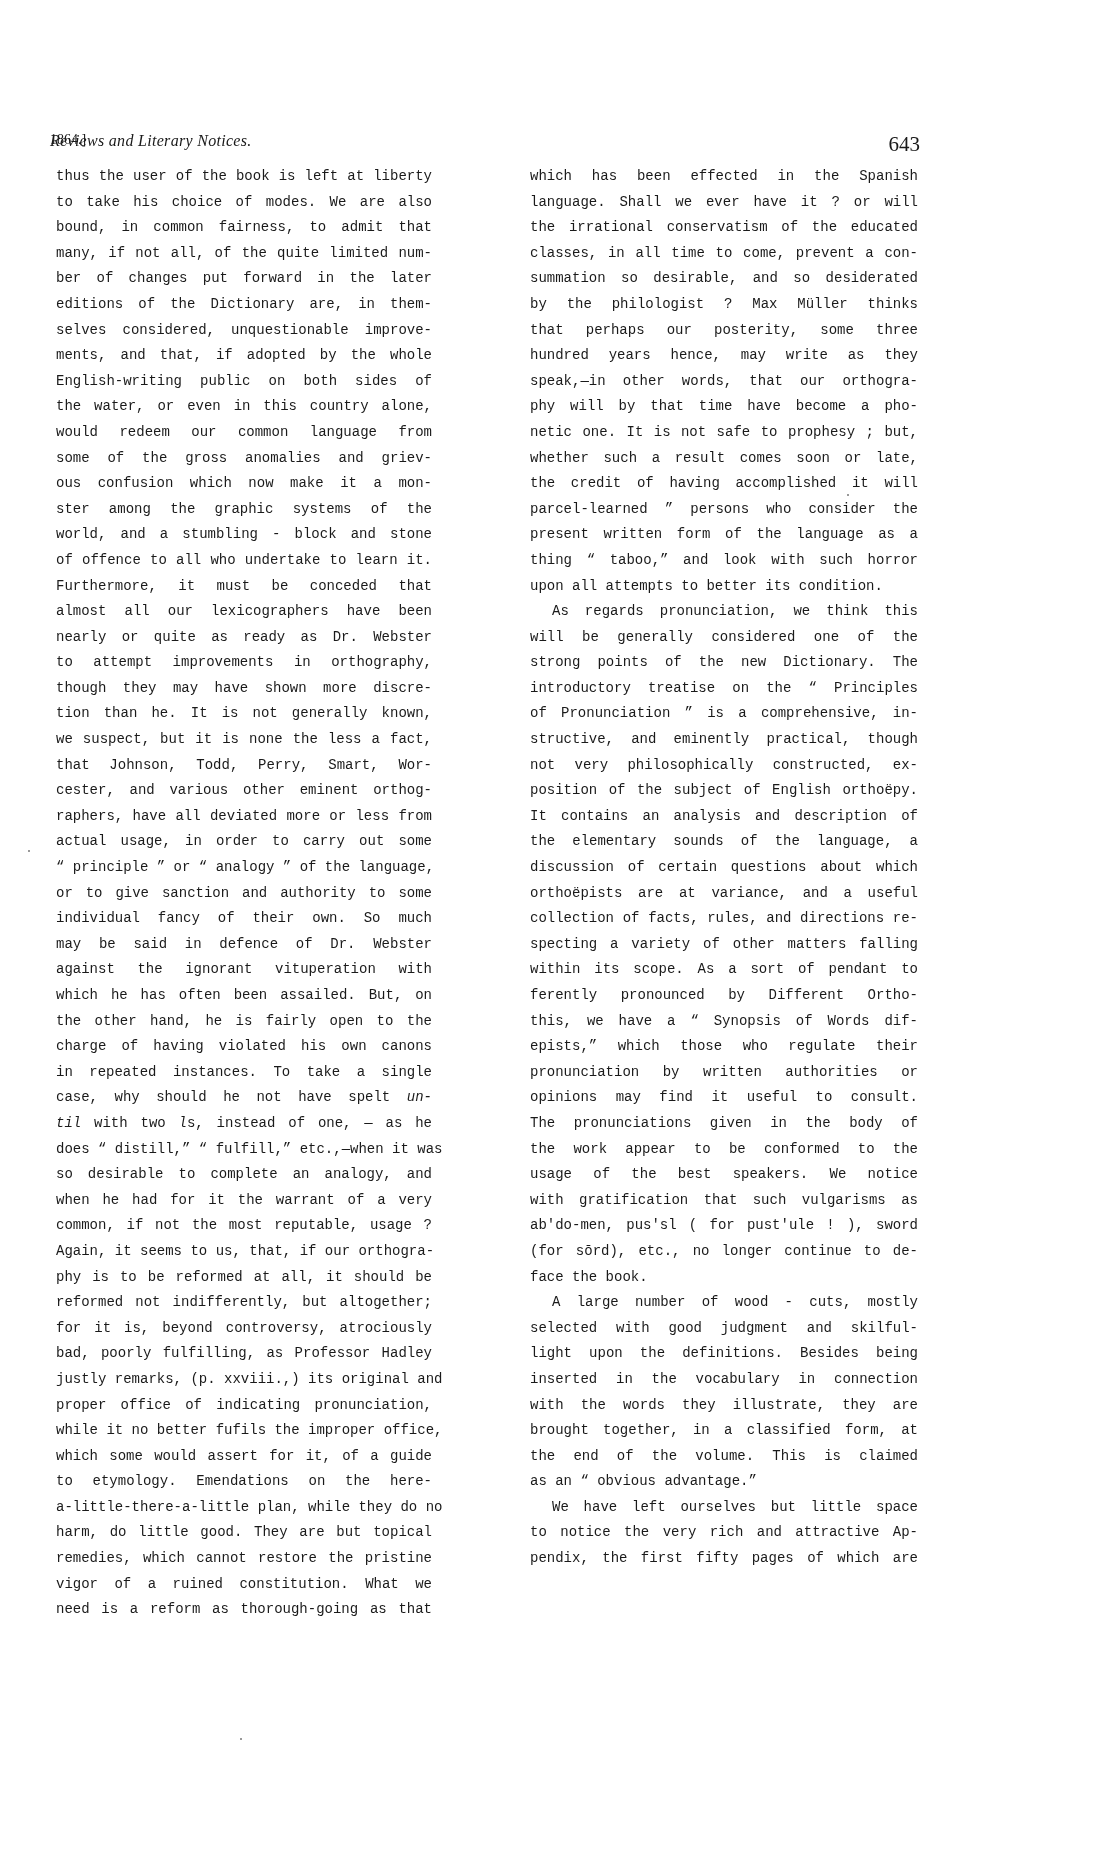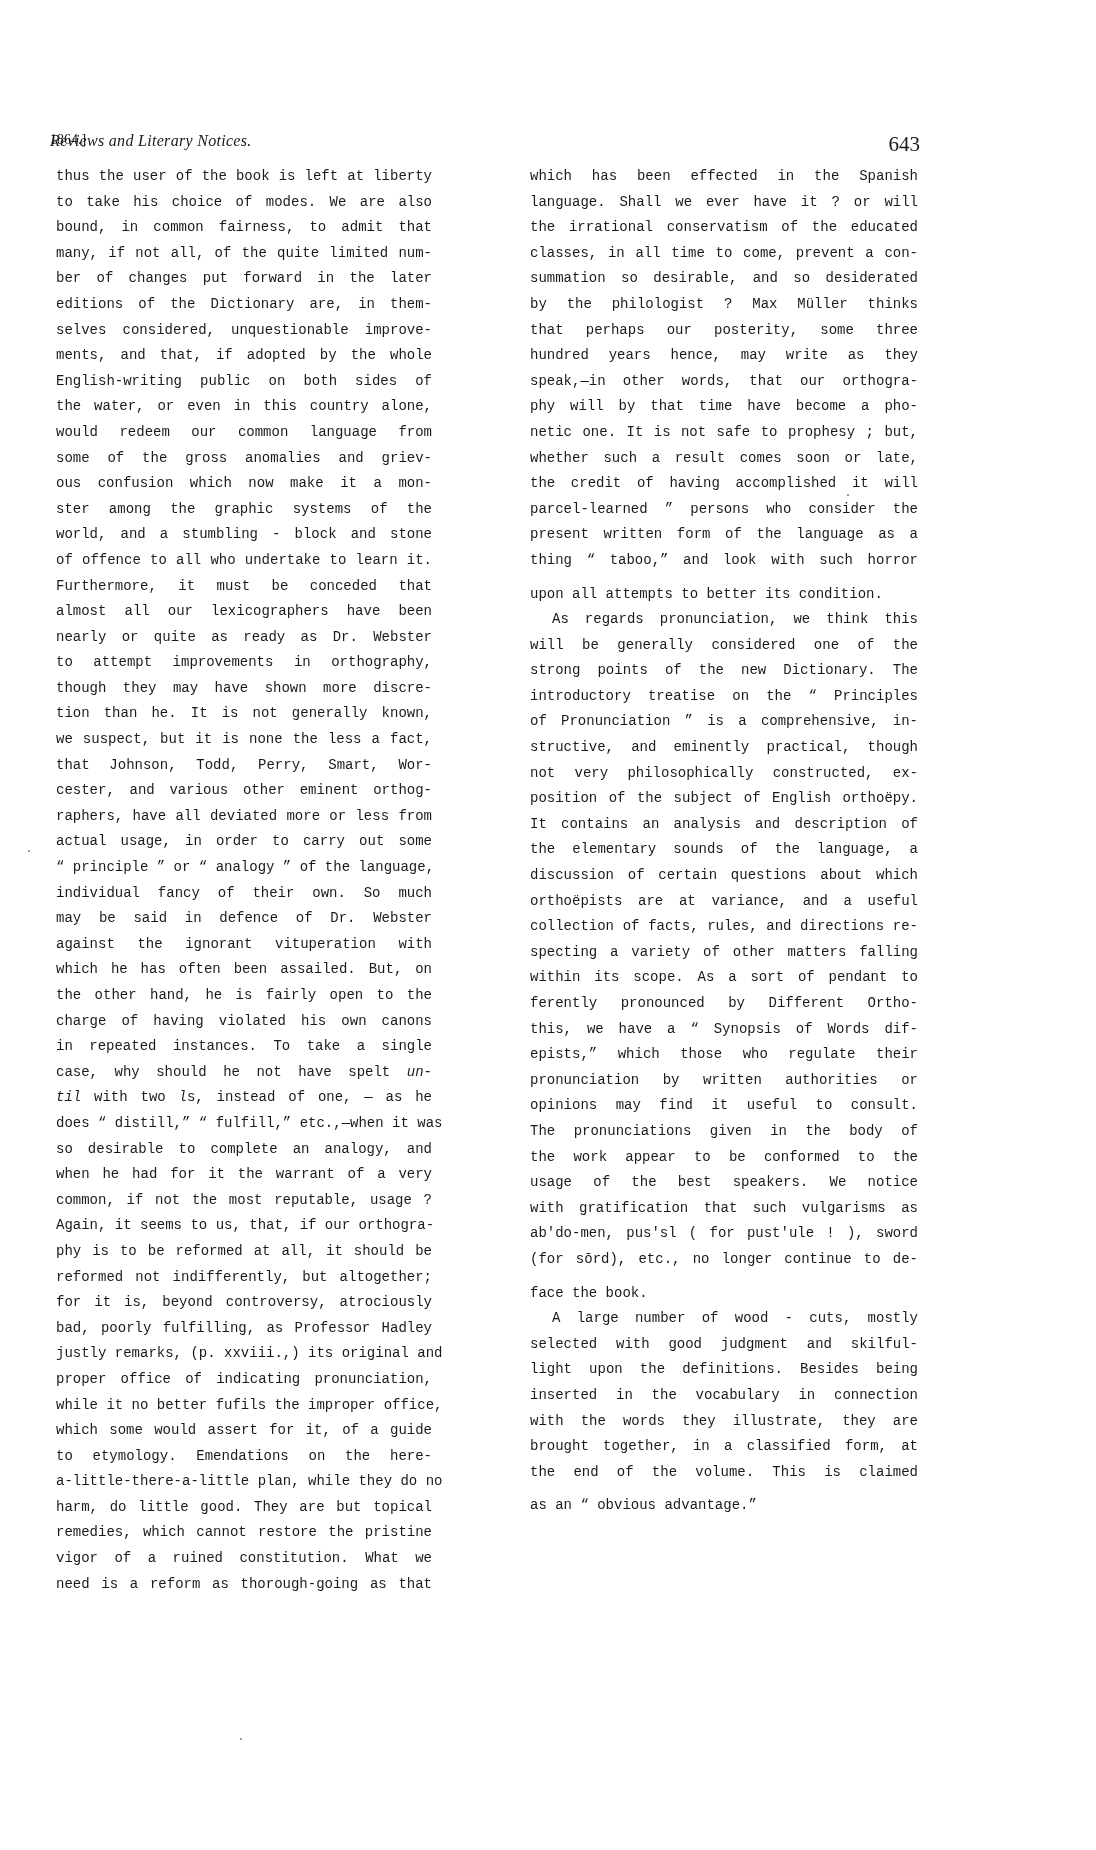--- a/index.html
+++ b/index.html
@@ -7,21 +7,21 @@
          font-family: "Liberation Serif", "DejaVu Serif", serif; color: #1a1a1a; }
   .header { position: absolute; top: 132px; left: 50px; width: 870px; height: 34px; }
   .hdr-left { position: absolute; left: 0; top: 0; font-size: 14px; }
   .hdr-center { position: absolute; left: 0; right: 0; text-align: left; top: 0;
                 font-size: 16px; font-style: italic; letter-spacing: 0.3px; }
   .hdr-right { position: absolute; right: 0; top: 0; font-size: 21px; text-align: center; }
   .col { position: absolute; top: 164px; width: 376px; font-size: 14px; line-height: 25.6px; font-family: Liberation Mono, monospace; }
   .col.left { left: 56px; }
   .col.right { left: 530px; width: 388px; }
   .line { display: block; white-space: nowrap; text-align: justify; text-align-last: justify; height: 25.6px; }
-  .line.last { text-align-last: left; margin-top: 8px; }
+  .line.last { text-align-last: left; }
   .line.indent { padding-left: 22px; }
   .speck { position: absolute; width: 2px; height: 2px; background: #777; border-radius: 50%; }
 </style>
 </head>
 <body>
 
 <div class="header">
   <span class="hdr-left">1864.]</span>
   <span class="hdr-center">Reviews and Literary Notices.</span>
   <span class="hdr-right">643</span>
@@ -49,20 +49,21 @@
     <span class="line">nearly or quite as ready as Dr. Webster</span>
     <span class="line">to attempt improvements in orthography,</span>
     <span class="line">though they may have shown more discre-</span>
     <span class="line">tion than he.  It is not generally known,</span>
     <span class="line">we suspect, but it is none the less a fact,</span>
     <span class="line">that Johnson, Todd, Perry, Smart, Wor-</span>
     <span class="line">cester, and various other eminent orthog-</span>
     <span class="line">raphers, have all deviated more or less from</span>
     <span class="line">actual usage, in order to carry out some</span>
     <span class="line">“ principle ” or “ analogy ” of the language,</span>
+    <span class="line">or to give sanction and authority to some</span>
     <span class="line">individual fancy of their own.  So much</span>
     <span class="line">may be said in defence of Dr. Webster</span>
     <span class="line">against the ignorant vituperation with</span>
     <span class="line">which he has often been assailed.  But, on</span>
     <span class="line">the other hand, he is fairly open to the</span>
     <span class="line">charge of having violated his own canons</span>
     <span class="line">in repeated instances.  To take a single</span>
     <span class="line">case, why should he not have spelt <i>un-</i></span>
     <span class="line"><i>til</i> with two <i>l</i>s, instead of one, — as he</span>
     <span class="line">does “ distill,” “ fulfill,” etc.,—when it was</span>
@@ -137,17 +138,22 @@
     <div>
       <span class="line indent">A large number of wood - cuts, mostly</span>
       <span class="line">selected with good judgment and skilful-</span>
       <span class="line">light upon the definitions.  Besides being</span>
       <span class="line">inserted in the vocabulary in connection</span>
       <span class="line">with the words they illustrate, they are</span>
       <span class="line">brought together, in a classified form, at</span>
       <span class="line">the end of the volume.  This is claimed</span>
       <span class="line last">as an “ obvious advantage.”</span>
     </div>
+    <div>
+      <span class="line indent">We have left ourselves but little space</span>
+      <span class="line">to notice the very rich and attractive Ap-</span>
+      <span class="line">pendix, the first fifty pages of which are</span>
+    </div>
   </div>
 
 <span class="speck" style="left:28px;top:850px;"></span>
 <span class="speck" style="left:847px;top:494px;"></span>
 <span class="speck" style="left:240px;top:1738px;"></span>
 
 </body></html>

